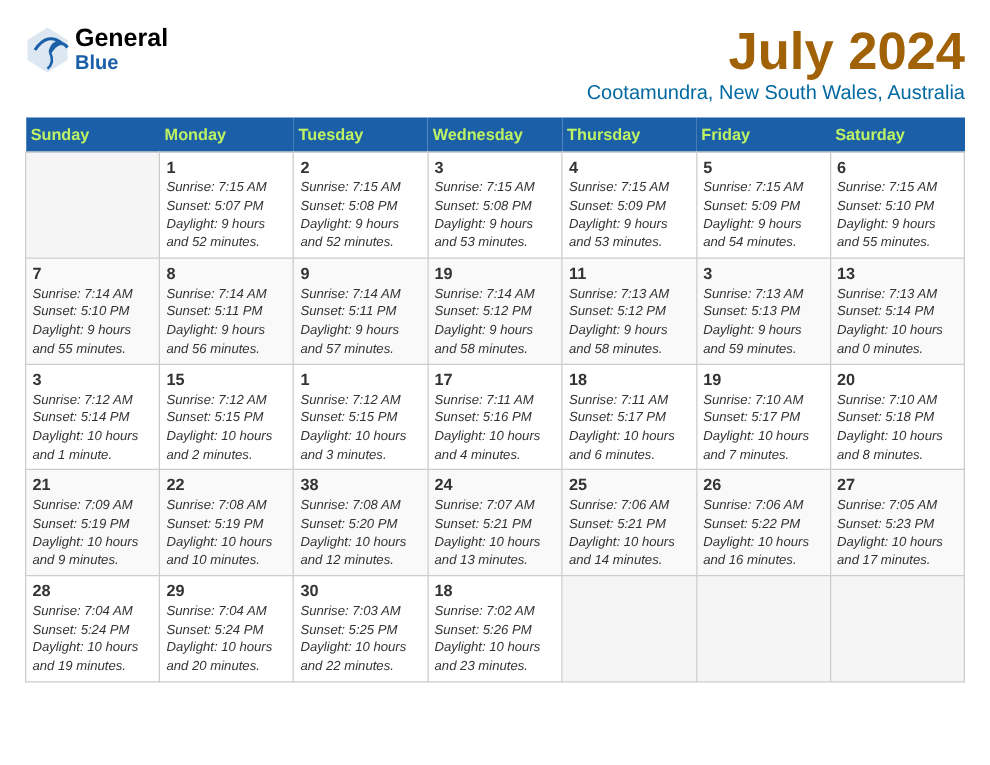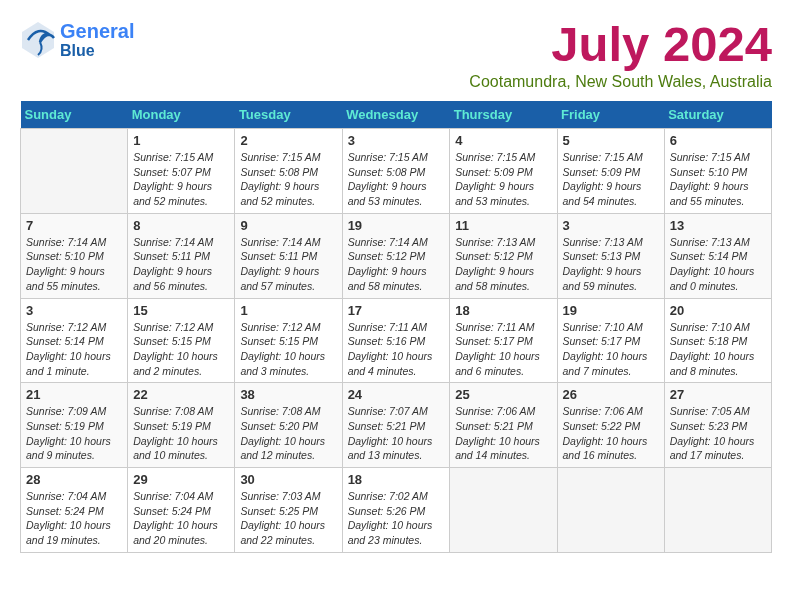--- a/index.html
+++ b/index.html
@@ -18,38 +18,38 @@
     }
     .logo-wrapper {
       display: flex;
       align-items: center;
       gap: 4px;
     }
     .title-block {
       text-align: right;
     }
     .month-title {
-      font-size: 49px;
+      font-size: 42px;
       font-weight: bold;
-      color: #be185d;
+      color: #a16207;
       line-height: 1;
     }
     .location-title {
       font-size: 16px;
-      color: #4d7c0f;
+      color: #0369a1;
       margin-top: 4px;
     }
     table {
       width: 100%;
       border-collapse: collapse;
       font-size: 11px;
     }
     thead th {
       background-color: #1a5fa8;
-      color: #5eead4;
+      color: #bef264;
       padding: 6px 4px;
       text-align: left;
       font-size: 13px;
       font-weight: bold;
     }
     tbody td {
       border: 1px solid #ccc;
       vertical-align: top;
       padding: 4px 5px;
       width: 108px;
@@ -80,21 +80,21 @@
 <body>
 
 <div class="header">
   <div class="logo-wrapper">
     <svg width="36" height="40" viewBox="0 0 36 40">
       <polygon points="18,2 34,12 34,28 18,38 2,28 2,12" fill="#1a5fa8" opacity="0.15"></polygon>
       <path d="M8 20 Q18 5 30 15 Q22 12 20 22 Q28 10 34 18" stroke="#1a5fa8" stroke-width="2.5" fill="none"></path>
       <path d="M20 22 Q24 30 18 35" stroke="#1a5fa8" stroke-width="2" fill="none"></path>
     </svg>
     <div>
-      <div style="font-size:20px;font-weight:bold;color:#3b82f6;line-height:1.1;">
+      <div style="font-size:20px;font-weight:bold;color:#000000;line-height:1.1;">
         <span>General</span>
       </div>
       <div style="font-size:16px;font-weight:bold;color:#1a5fa8;line-height:1.1;">
         <span>Blue</span>
       </div>
     </div>
   </div>
   <div class="title-block">
     <div class="month-title">July 2024</div>
     <div class="location-title">Cootamundra, New South Wales, Australia</div>

